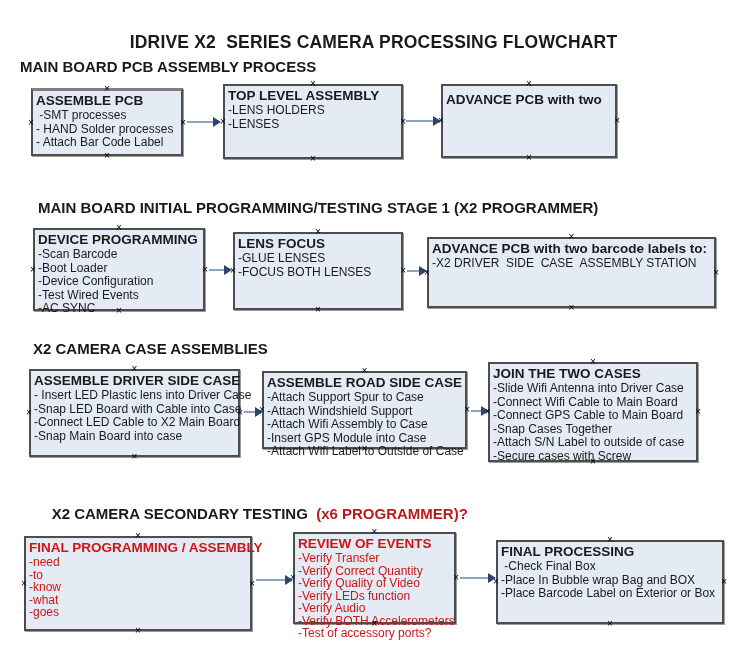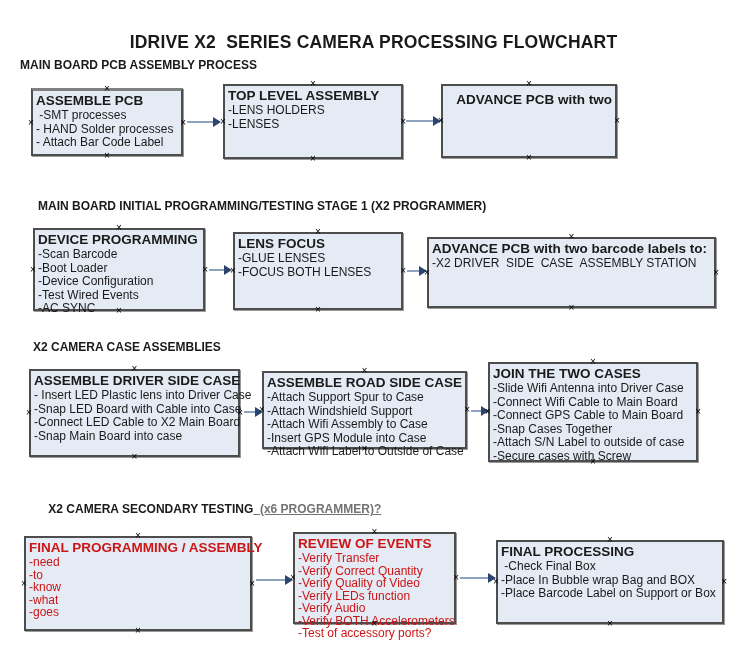--- a/index.html
+++ b/index.html
@@ -1,29 +1,29 @@
 <!DOCTYPE html>
 <html><head>
 <meta charset="utf-8">
 <style>
   html,body{margin:0;padding:0;background:#ffffff;}
   #page{position:relative;width:747px;height:662px;background:#ffffff;
         font-family:"Liberation Sans",sans-serif;color:#1a1a1a;overflow:hidden;}
   #title{position:absolute;left:0;right:0;top:16px;text-align:center;
          font-size:17.5px;font-weight:bold;white-space:pre;letter-spacing:.2px;margin-top:16px;}
-  .sec-heading{position:absolute;font-size:12px;font-weight:bold;white-space:pre;}
-  .red{color:#737373;text-decoration:underline;}
+  .sec-heading{position:absolute;font-size:15px;font-weight:bold;white-space:pre;}
+  .red{color:#b91c1c;}
   .box{position:absolute;background:#e4ebf5;border:2px solid #4d4d4d;
        box-shadow:1px 1px 0 #9a9a9a;padding:2px 3px;box-sizing:border-box;
        overflow:visible;}
   .box-title{font-size:13.5px;line-height:16px;font-weight:bold;white-space:pre;}
   .line{font-size:12px;line-height:13.5px;white-space:pre;}
   .tight .line{line-height:12.5px;}
   .all-bold .line{font-weight:bold;font-size:13.5px;line-height:20px;}
-  .all-bold .box-title{line-height:19px;padding-top:2px;text-align:right;}
+  .all-bold .box-title{line-height:19px;padding-top:2px;}
   .red-box{color:#cc1616;}
   .top-gray{border-top:3px solid #808080;}
   .xmark{position:absolute;font-size:10px;line-height:1;color:#000;pointer-events:none;}
   .xmark-t{top:-7px;left:50%;transform:translateX(-50%);}
   .xmark-b{bottom:-7px;left:50%;transform:translateX(-50%);}
   .xmark-l{left:-5px;top:50%;transform:translateY(-50%);}
   .xmark-r{right:-5px;top:50%;transform:translateY(-50%);}
   .arrow{position:absolute;height:2px;background:#8da3c0;}
   .arrow::after{content:'';position:absolute;right:-7px;top:-4px;width:0;height:0;
     border-left:8px solid #2c4470;border-top:5px solid transparent;border-bottom:5px solid transparent;}
@@ -199,21 +199,21 @@
       <span class="xmark xmark-l">×</span>
       <span class="xmark xmark-r">×</span>
     </div>
   <div class="arrow" style="left:460px;top:577px;width:29px;"></div>
 
   <div class="box" style="left:496px;top:540px;width:228px;height:84px;">
     <div class="box-title">FINAL PROCESSING</div>
     <div>
         <div class="line"> -Check Final Box</div>
         <div class="line">-Place In Bubble wrap Bag and BOX</div>
-        <div class="line">-Place Barcode Label on Support or Box</div>
+        <div class="line">-Place Barcode Label on Exterior or Box</div>
       </div>
   <span class="xmark xmark-t">×</span>
       <span class="xmark xmark-b">×</span>
       <span class="xmark xmark-l">×</span>
       <span class="xmark xmark-r">×</span>
     </div>
 
 </div>
 
 </body></html>

